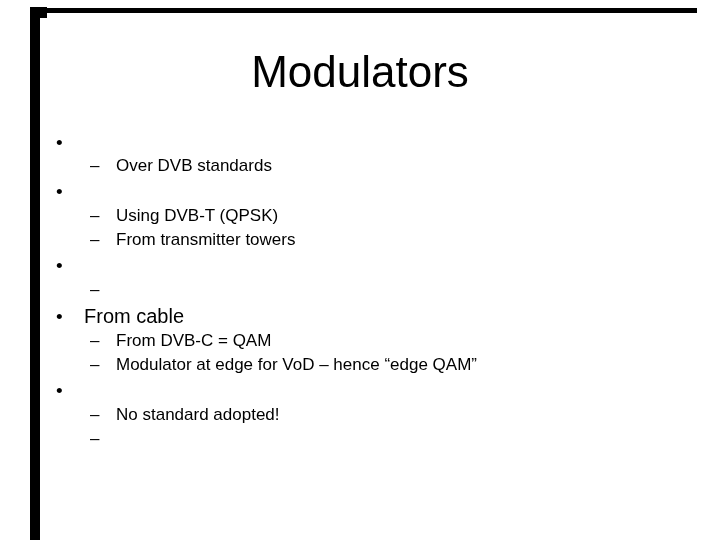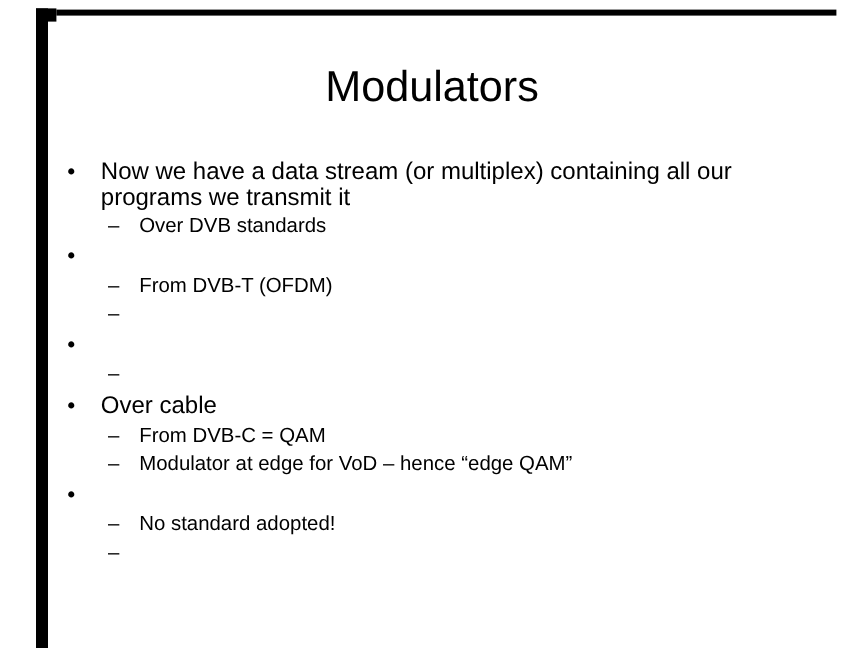--- a/index.html
+++ b/index.html
@@ -23,21 +23,21 @@
   .frame-top    { left: 47px; top: 8px;  width: 650px; height: 5px;  }
   .frame-left   { left: 30px; top: 7px;  width: 10px;  height: 533px;}
 
   .title {
     position: absolute;
     top: 46px;
     left: 0;
     right: 0;
     margin: 0;
     text-align: center;
-    font-size: 36px;
+    font-size: 44px;
     line-height: 52px;
     font-weight: 400;
     letter-spacing: 0;
   }
 
   .bullets {
     position: absolute;
     top: 132px;
     left: 0;
     right: 0;
@@ -84,52 +84,52 @@
   <div class="frame frame-corner"></div>
   <div class="frame frame-top"></div>
   <div class="frame frame-left"></div>
 
   <h1 class="title">Modulators</h1>
 
   <div class="bullets">
 
     <div class="item l1 first">
       <span class="marker">•</span>
-      <span class="text">Now we have a data stream (or multiplex) containing all our programs we transmit it</span>
     </div>
 
     <div class="item l2">
       <span class="marker">–</span>
       <span class="text">Over DVB standards</span>
     </div>
 
     <div class="item l1">
       <span class="marker">•</span>
     </div>
 
     <div class="item l2">
       <span class="marker">–</span>
-      <span class="text">From DVB-T (OFDM)</span>
+      <span class="text">Using DVB-T (QPSK)</span>
     </div>
 
     <div class="item l2">
       <span class="marker">–</span>
+      <span class="text">From transmitter towers</span>
     </div>
 
     <div class="item l1">
       <span class="marker">•</span>
     </div>
 
     <div class="item l2">
       <span class="marker">–</span>
     </div>
 
     <div class="item l1">
       <span class="marker">•</span>
-      <span class="text">Over cable</span>
+      <span class="text">From cable</span>
     </div>
 
     <div class="item l2">
       <span class="marker">–</span>
       <span class="text">From DVB-C = QAM</span>
     </div>
 
     <div class="item l2">
       <span class="marker">–</span>
       <span class="text">Modulator at edge for VoD – hence “edge QAM”</span>

